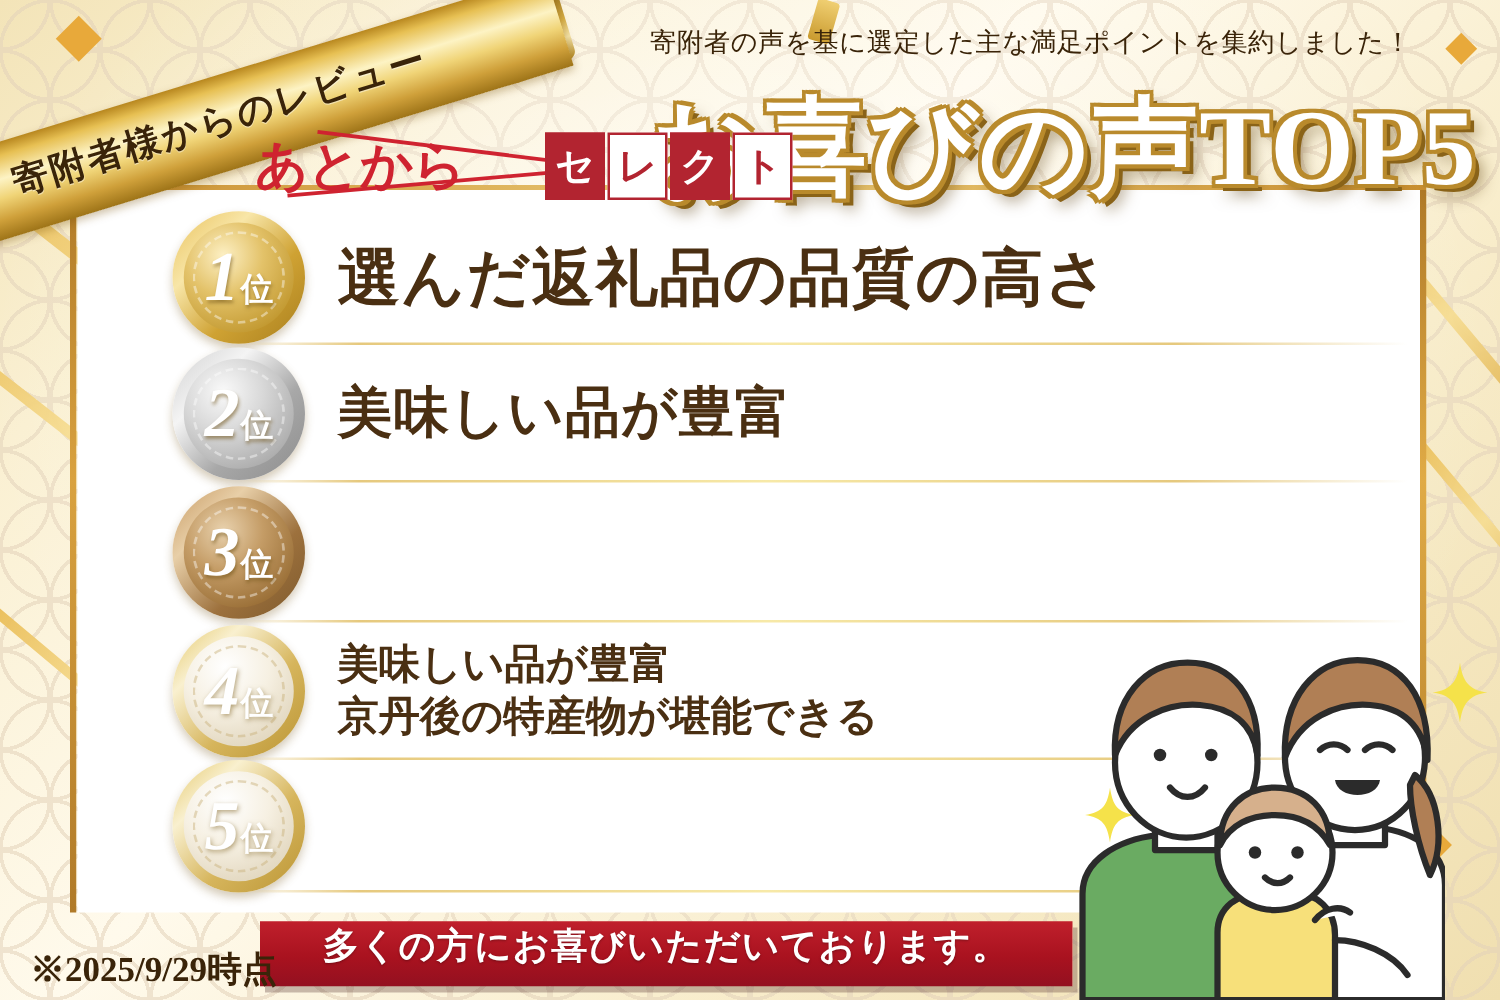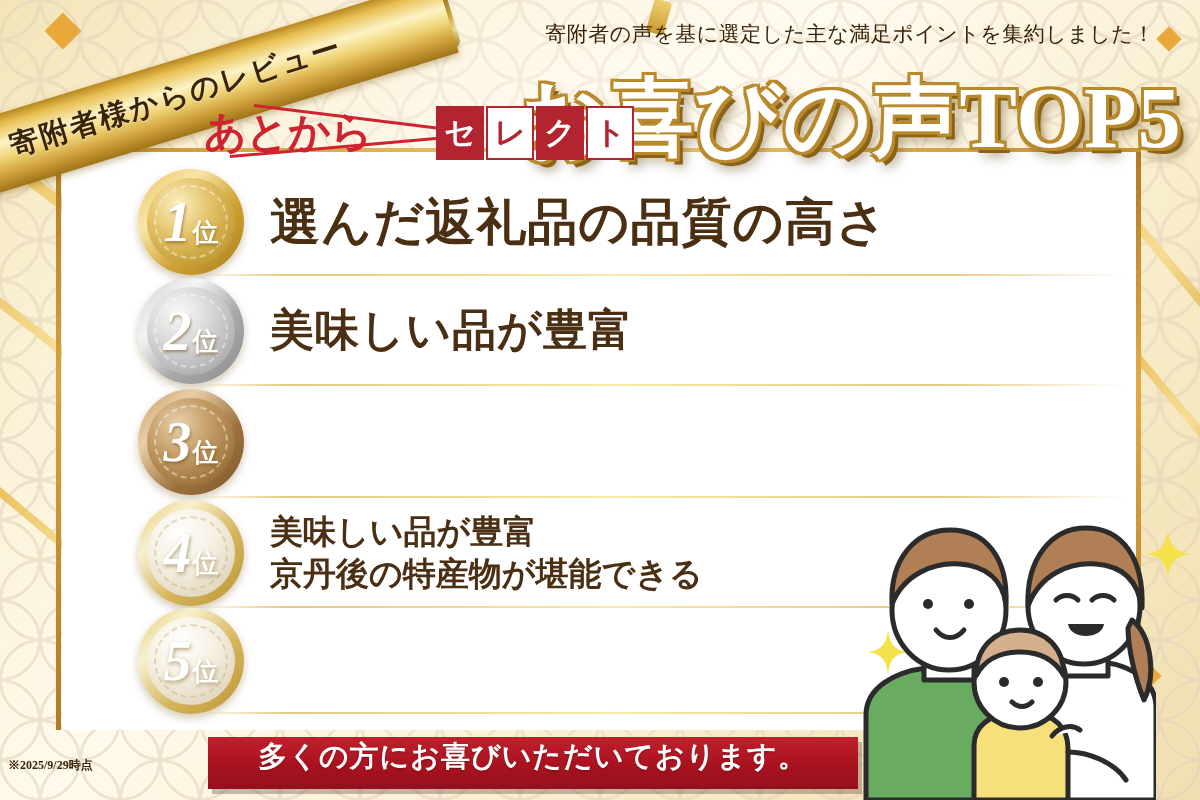--- a/index.html
+++ b/index.html
@@ -76,21 +76,21 @@
     text-shadow:0 1px 0 rgba(255,255,255,.45);
     white-space:nowrap;
   }
   .confetti{position:absolute;background:linear-gradient(180deg,#f0cf72,#c99a2e);}
   .c1{left:360px;top:42px;width:34px;height:20px;transform:rotate(-22deg);border-radius:3px;}
   .c2{left:650px;top:0px;width:18px;height:34px;transform:rotate(16deg);border-radius:3px;}
 
   
   .subtitle{
     position:absolute;left:520px;top:20px;width:660px;
-    text-align:center;font-size:21px;color:#3a2409;letter-spacing:.5px;white-space:nowrap;
+    font-size:21px;color:#3a2409;letter-spacing:.5px;white-space:nowrap;
   }
   .maintitle{
     position:absolute;left:505px;top:62px;width:690px;height:112px;
     display:flex;align-items:center;justify-content:center;
     font-size:86px;font-weight:bold;letter-spacing:1px;white-space:nowrap;
     color:#ffffff;
     text-shadow:
        3px 0 0 #b98a2c, -3px 0 0 #b98a2c, 0 3px 0 #b98a2c, 0 -3px 0 #b98a2c,
        3px 3px 0 #b98a2c, -3px 3px 0 #b98a2c, 3px -3px 0 #b98a2c, -3px -3px 0 #b98a2c,
        6px 6px 0 #8a6318, 8px 9px 12px rgba(90,60,10,.5);
@@ -183,22 +183,22 @@
     position:absolute;left:208px;top:737px;width:650px;height:52px;
     background:linear-gradient(180deg,#c0202c 0%,#a9121f 55%,#931020 100%);
     box-shadow:4px 5px 0 rgba(60,20,20,.28);
     display:flex;align-items:flex-start;justify-content:center;
   }
   .redbanner span{
     color:#fff;font-size:29px;font-weight:bold;letter-spacing:1px;white-space:nowrap;
     text-shadow:0 1px 2px rgba(0,0,0,.3);
   }
   .note{
-    position:absolute;left:8px;top:757px;
-    font-size:12px;color:#3a2409;white-space:nowrap;font-weight:bold;
+    position:absolute;left:24px;top:757px;
+    font-size:28px;color:#3a2409;white-space:nowrap;font-weight:bold;
   }
 </style>
 </head>
 <body>
 
 <div id="stage">
 
   <div class="bg-base"></div>
   <div class="bg-pattern"></div>
   <div class="bg-sheen"></div>

